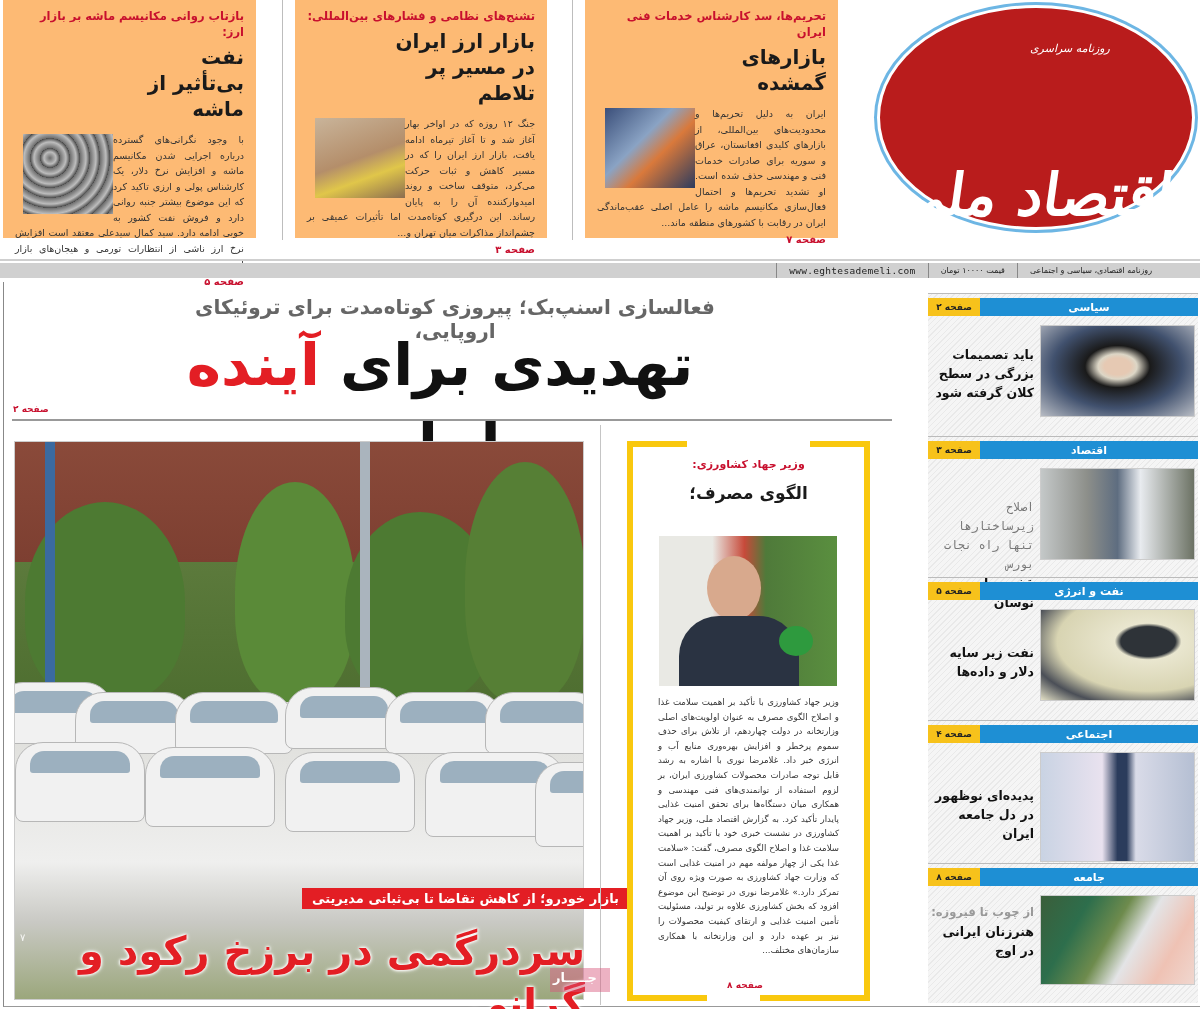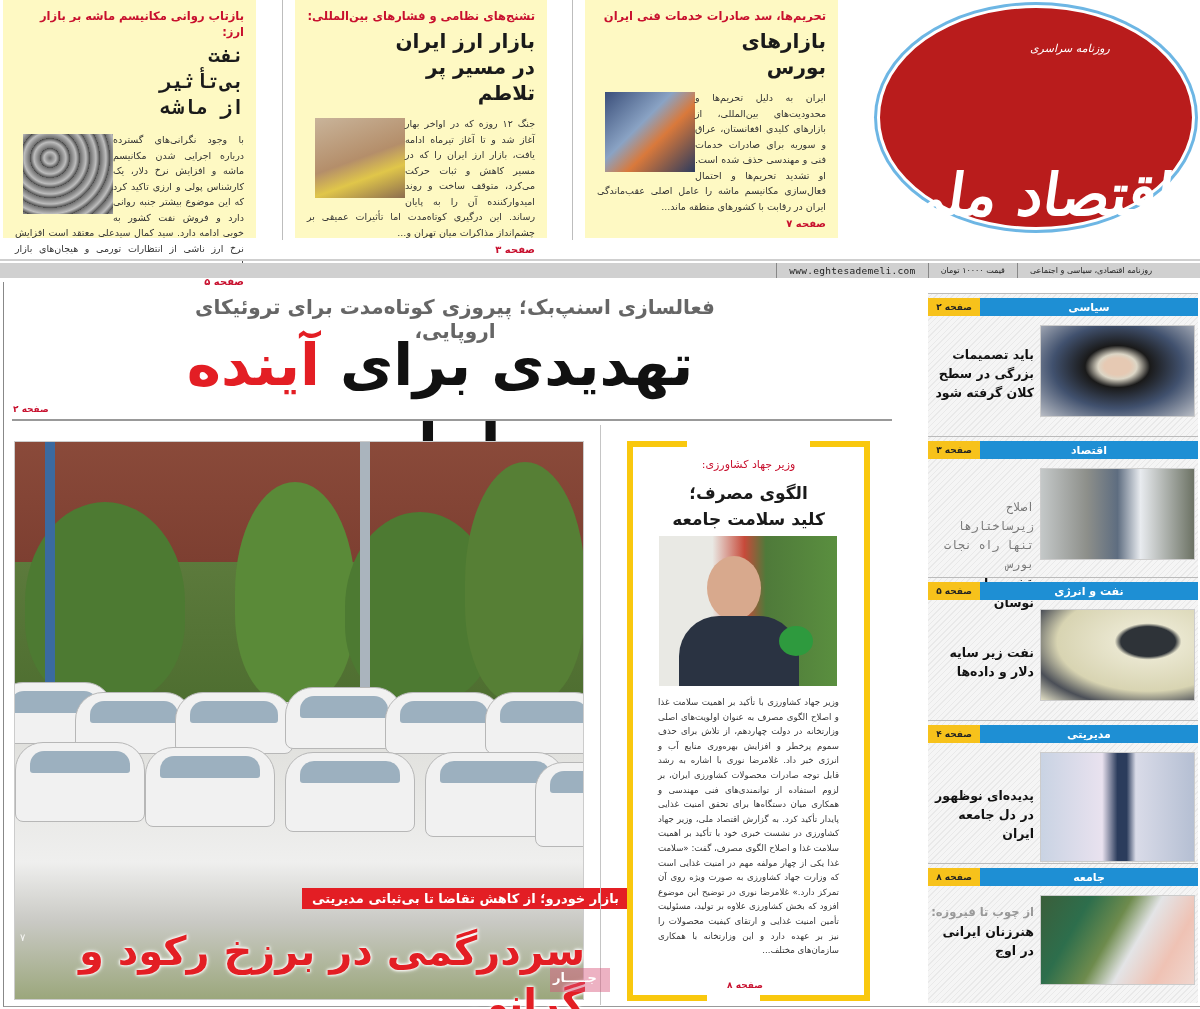--- a/index.html
+++ b/index.html
@@ -1,21 +1,21 @@
 <!DOCTYPE html>
 <html><head>
   <meta charset="utf-8">
   <style>
     * { box-sizing: border-box; margin: 0; padding: 0; }
     html, body { width: 1200px; height: 1009px; background: #ffffff; overflow: hidden; }
     body { font-family: "DejaVu Sans", sans-serif; position: relative; direction: rtl; color: #222; }
 
     
     .top-teaser {
-      position: absolute; top: 0; height: 238px; background: #fef9c3;
+      position: absolute; top: 0; height: 238px; background: #fdba74;
       padding: 8px 12px 6px 12px; direction: rtl;
     }
     .teaser-kicker { color: #c8102e; font-size: 11.5px; font-weight: bold; line-height: 16px; text-align: right; }
     .teaser-title { font-size: 20px; font-weight: bold; line-height: 26px; color: #1a1a1a; text-align: right; margin-top: 4px; }
     .teaser-body { margin-top: 10px; font-size: 9.5px; line-height: 15.5px; color: #333; text-align: justify; }
     .teaser-img { float: left; width: 90px; height: 80px; margin: 2px 0 2px 8px; background-size: cover; }
     .teaser-page { clear: both; color: #c8102e; font-size: 10px; font-weight: bold; margin-top: 4px; }
     .vsep { position: absolute; top: 0; height: 240px; width: 1px; background: #bdbdbd; }
 
     
@@ -85,21 +85,21 @@
       position: absolute; left: 627px; top: 441px; width: 243px; height: 560px;
       border: 6px solid #f9c80e; border-top: none; border-bottom: none;
     }
     .yellow-frame::before, .yellow-frame::after {
       content: ""; position: absolute; top: 0; height: 6px; width: 60px; background: #f9c80e;
     }
     .yellow-frame::before { left: -6px; }
     .yellow-frame::after { right: -6px; }
     .yf-bottom-l { position: absolute; left: 627px; top: 995px; width: 80px; height: 6px; background: #f9c80e; }
     .yf-bottom-r { position: absolute; left: 760px; top: 995px; width: 110px; height: 6px; background: #f9c80e; }
-    .yf-kicker { position: absolute; left: 633px; top: 458px; width: 231px; text-align: center; color: #c8102e; font-size: 11px; font-weight: normal; }
+    .yf-kicker { position: absolute; left: 633px; top: 458px; width: 231px; text-align: center; color: #c8102e; font-size: 11px; font-weight: bold; }
     .yf-title { position: absolute; left: 633px; top: 480px; width: 231px; text-align: center; font-size: 17px; font-weight: bold; line-height: 26px; color: #1a1a1a; }
     .yf-photo {
       position: absolute; left: 659px; top: 536px; width: 178px; height: 150px;
       background: linear-gradient(90deg, #e9e9e4 0%, #e9e9e4 30%, #c74a3a 48%, #4f7a3a 60%, #5a8f3f 100%);
       overflow: hidden;
     }
     .yf-photo .person { position: absolute; left: 20px; top: 20px; width: 110px; height: 140px; }
     .yf-photo .head { position: absolute; left: 28px; top: 0; width: 54px; height: 64px; border-radius: 50%; background: #d8a98d; }
     .yf-photo .suit { position: absolute; left: 0; top: 60px; width: 120px; height: 80px; border-radius: 40px 40px 0 0; background: #2a3342; }
     .yf-photo .mic { position: absolute; left: 120px; top: 90px; width: 34px; height: 30px; border-radius: 50%; background: #2e9a3e; }
@@ -125,22 +125,22 @@
     .sb-cat { flex: 1; height: 18px; background: #1e8fd4; color: #fff; font-size: 11px; font-weight: bold; display: flex; align-items: center; justify-content: center; text-align: right; }
     .sb-img { position: absolute; left: 112px; top: 32px; width: 155px; height: 92px; background-size: cover; border: 1px solid #ccc; }
     .sb-text { position: absolute; left: 0; top: 52px; width: 106px; text-align: right; direction: rtl; font-size: 12.5px; font-weight: bold; line-height: 19px; color: #111; }
     .sb-text .light { color: #777; font-weight: normal; font-size: 11.5px; font-family: Liberation Mono, monospace; }
     .sb-text .kick { color: #999; font-weight: bold; font-size: 11.5px; }
   </style>
 </head>
 <body>
 
 <div class="top-teaser" style="left:585px; width:253px;">
-  <div class="teaser-kicker">تحریم‌ها، سد صادرات خدمات فنی ایران</div>
-  <div class="teaser-title" style="width:120px; margin-right:0; margin-left:auto;">بازارهای بورس</div>
+  <div class="teaser-kicker">تحریم‌ها، سد کارشناس خدمات فنی ایران</div>
+  <div class="teaser-title" style="width:120px; margin-right:0; margin-left:auto;">بازارهای گمشده</div>
   <div class="teaser-body">
     <div class="teaser-img" style="background:linear-gradient(135deg,#3b4f7a,#8aa3c4 40%,#d9793b 60%,#2c3b5e);"></div>
     <span>ایران به دلیل تحریم‌ها و محدودیت‌های بین‌المللی، از بازارهای کلیدی افغانستان، عراق و سوریه برای صادرات خدمات فنی و مهندسی حذف شده است. او تشدید تحریم‌ها و احتمال فعال‌سازی مکانیسم ماشه را عامل اصلی عقب‌ماندگی ایران در رقابت با کشورهای منطقه ماند...</span>
   </div>
   <div class="teaser-page">صفحه ۷</div>
 </div>
 <div class="vsep" style="left:572px;"></div>
 
 <div class="top-teaser" style="left:295px; width:252px;">
   <div class="teaser-kicker">تشنج‌های نظامی و فشارهای بین‌المللی:</div>
@@ -148,21 +148,21 @@
   <div class="teaser-body">
     <div class="teaser-img" style="background:linear-gradient(160deg,#c9b49a,#b48e6a 50%,#e0c64a 70%,#8c6d50);"></div>
     <span>جنگ ۱۲ روزه که در اواخر بهار آغاز شد و تا آغاز تیرماه ادامه یافت، بازار ارز ایران را که در مسیر کاهش و ثبات حرکت می‌کرد، متوقف ساخت و روند امیدوارکننده آن را به پایان رساند. این درگیری کوتاه‌مدت اما تأثیرات عمیقی بر چشم‌انداز مذاکرات میان تهران و...</span>
   </div>
   <div class="teaser-page">صفحه ۳</div>
 </div>
 <div class="vsep" style="left:282px;"></div>
 
 <div class="top-teaser" style="left:3px; width:253px;">
   <div class="teaser-kicker">بازتاب روانی مکانیسم ماشه بر بازار ارز:</div>
-  <div class="teaser-title" style="width:120px; margin-left:auto;font-family:Liberation Mono, monospace;">نفت بی‌تأثیر از ماشه</div>
+  <div class="teaser-title" style="width:120px; margin-left:auto;">نفت بی‌تأثیر از ماشه</div>
   <div class="teaser-body">
     <div class="teaser-img" style="background:repeating-radial-gradient(circle at 30% 30%,#6c6c6c 0,#bdbdbd 6px,#4a4a4a 10px);"></div>
     <span>با وجود نگرانی‌های گسترده درباره اجرایی شدن مکانیسم ماشه و افزایش نرخ دلار، یک کارشناس پولی و ارزی تاکید کرد که این موضوع بیشتر جنبه روانی دارد و فروش نفت کشور به خوبی ادامه دارد. سید کمال سیدعلی معتقد است افزایش نرخ ارز ناشی از انتظارات تورمی و هیجان‌های بازار است...</span>
   </div>
   <div class="teaser-page">صفحه ۵</div>
 </div>
 
 <div class="logo">
   <div class="logo-sub">روزنامه سراسری</div>
   <div class="logo-main">اقتصاد ملی</div>
@@ -208,21 +208,20 @@
 <div class="car-page">۷</div>
 
 <div class="col-divider"></div>
 
 <div class="yellow-frame"></div>
 <div class="yf-bottom-l"></div>
 <div class="yf-bottom-r"></div>
 <div class="yf-kicker">وزیر جهاد کشاورزی:</div>
 <div class="yf-title">
   <div>الگوی مصرف؛</div>
-  <div>کلید سلامت جامعه</div>
 </div>
 <div class="yf-photo">
   <div class="person">
     <div class="head"></div>
     <div class="suit"></div>
   </div>
   <div class="mic"></div>
 </div>
 <div class="yf-body">وزیر جهاد کشاورزی با تأکید بر اهمیت سلامت غذا و اصلاح الگوی مصرف به عنوان اولویت‌های اصلی وزارتخانه در دولت چهاردهم، از تلاش برای حذف سموم پرخطر و افزایش بهره‌وری منابع آب و انرژی خبر داد. غلامرضا نوری با اشاره به رشد قابل توجه صادرات محصولات کشاورزی ایران، بر لزوم استفاده از توانمندی‌های فنی مهندسی و همکاری میان دستگاه‌ها برای تحقق امنیت غذایی پایدار تأکید کرد. به گزارش اقتصاد ملی، وزیر جهاد کشاورزی در نشست خبری خود با تأکید بر اهمیت سلامت غذا و اصلاح الگوی مصرف، گفت: «سلامت غذا یکی از چهار مولفه مهم در امنیت غذایی است که وزارت جهاد کشاورزی به صورت ویژه روی آن تمرکز دارد.» غلامرضا نوری در توضیح این موضوع افزود که بخش کشاورزی علاوه بر تولید، مسئولیت تأمین امنیت غذایی و ارتقای کیفیت محصولات را نیز بر عهده دارد و این وزارتخانه با همکاری سازمان‌های مختلف...</div>
 <div class="yf-page">صفحه ۸</div>
@@ -262,21 +261,21 @@
       <div class="sb-cat">نفت و انرژی</div>
     </div>
     <div class="sb-img" style="background:radial-gradient(ellipse at 70% 35%,#2e3338 0,#2e3338 18%,#e9e6cf 22%,#d8d4b2 60%,#4b4f57 80%,#e3e0c6 100%);"></div>
     <div class="sb-text" style="top:66px;">نفت زیر سایه دلار و داده‌ها</div>
   </div>
 
   <div class="sb-item" style="top:427px;">
     <div class="sb-rule"></div>
     <div class="sb-head">
       <div class="sb-page">صفحه ۴</div>
-      <div class="sb-cat">مدیریتی</div>
+      <div class="sb-cat">اجتماعی</div>
     </div>
     <div class="sb-img" style="background:linear-gradient(90deg,#c9d3e3 0,#e9e2ef 40%,#2b3c5c 50%,#2b3c5c 56%,#d9dbe8 62%,#b5bfd3 100%); height:110px;"></div>
     <div class="sb-text" style="top:66px;">پدیده‌ای نوظهور در دل جامعه ایران</div>
   </div>
 
   <div class="sb-item" style="top:570px;">
     <div class="sb-rule"></div>
     <div class="sb-head">
       <div class="sb-page">صفحه ۸</div>
       <div class="sb-cat">جامعه</div>

